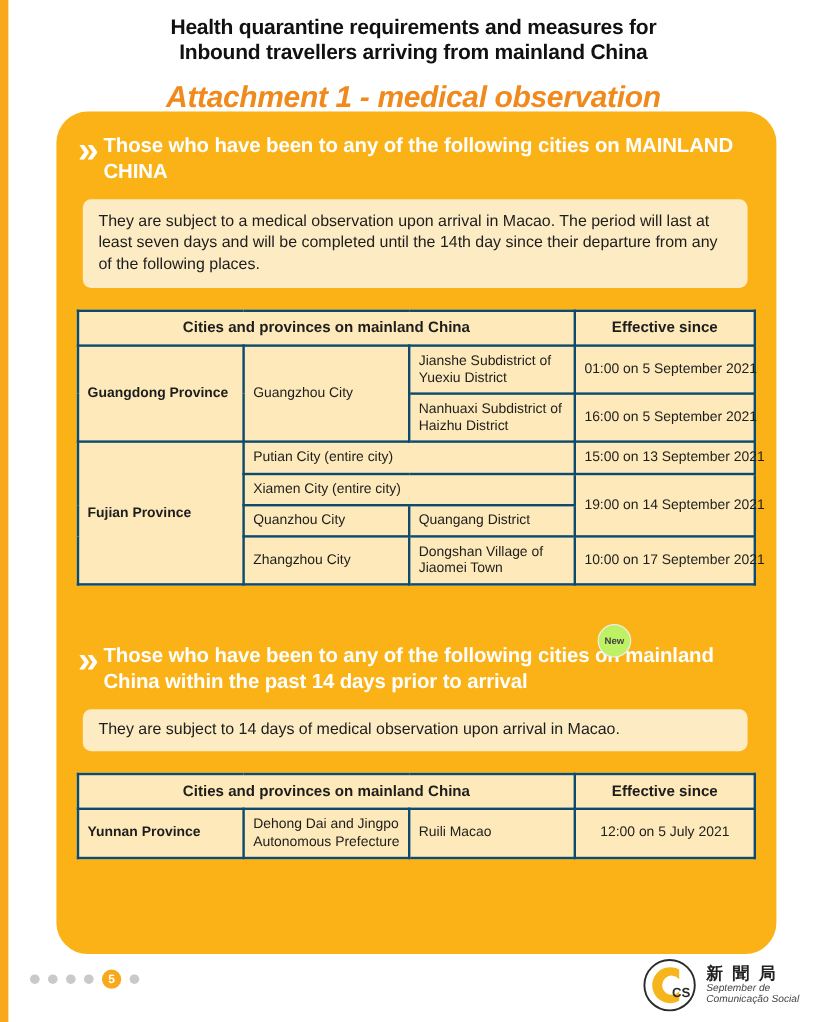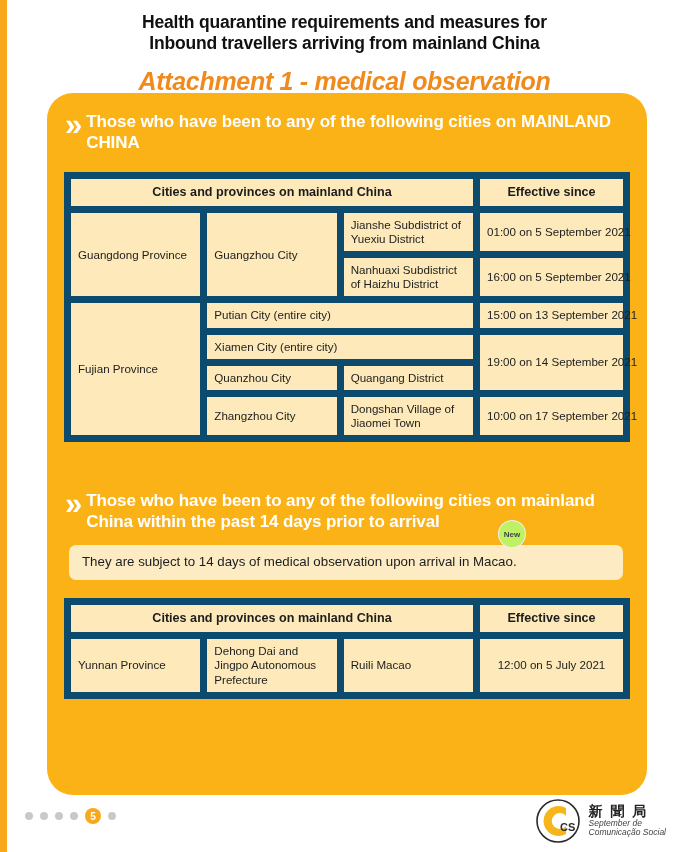--- a/index.html
+++ b/index.html
@@ -94,36 +94,36 @@
   }
   
   table.t {
     width: 566px;
     margin: 18px auto 0 auto;
     border-collapse: collapse;
     background: #fde9b9;
     table-layout: fixed;
   }
   table.t td, table.t th {
-    border: 7px solid #0c4a6e;
+    border: 2px solid #0c4a6e;
     padding: 5px 7px;
     font-size: 11.6px;
     vertical-align: middle;
     color: #1d1d1d;
     line-height: 1.22;
   }
   table.t th {
     text-align: center;
     font-size: 12.6px;
     font-weight: bold;
     padding: 6px 4px;
   }
   td.prov {
     color: #e07b00;
-    font-weight: normal;
+    font-weight: bold;
     font-size: 12.4px;
     text-align: left;
   }
   td.city {
     font-size: 12px;
   }
   td.eff {
     text-align: center;
     font-size: 10.6px;
     white-space: nowrap;
@@ -232,20 +232,21 @@
     <div class="subtitle">Attachment 1 - medical observation</div>
   </div>
 
   <div class="card">
 
     <div class="section-head">
       <span class="chev">»</span>
       <span class="section-title">Those who have been to any of the following cities on MAINLAND CHINA</span>
     </div>
 
+    <div class="notice">They are subject to a medical observation upon arrival in Macao. The period will last at least seven days and will be completed until the 14th day since their departure from any of the following places.</div>
 
     <table class="t">
       <tbody>
           <tr>
         <th colspan="3">Cities and provinces on mainland China</th>
         <th style="width:150px">Effective since</th>
       </tr>
       <tr>
         <td class="prov" rowspan="2" style="width:102px">Guangdong Province</td>
         <td class="city" rowspan="2" style="width:104px">Guangzhou City</td>

